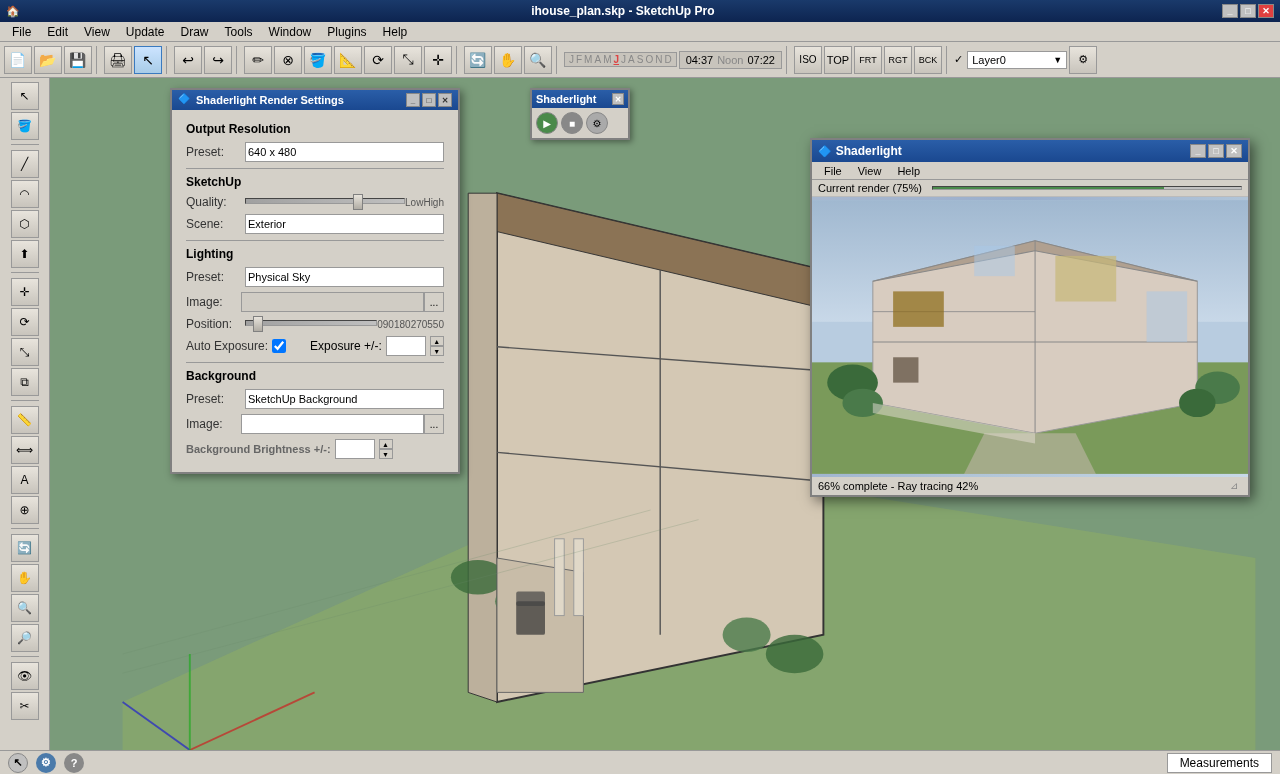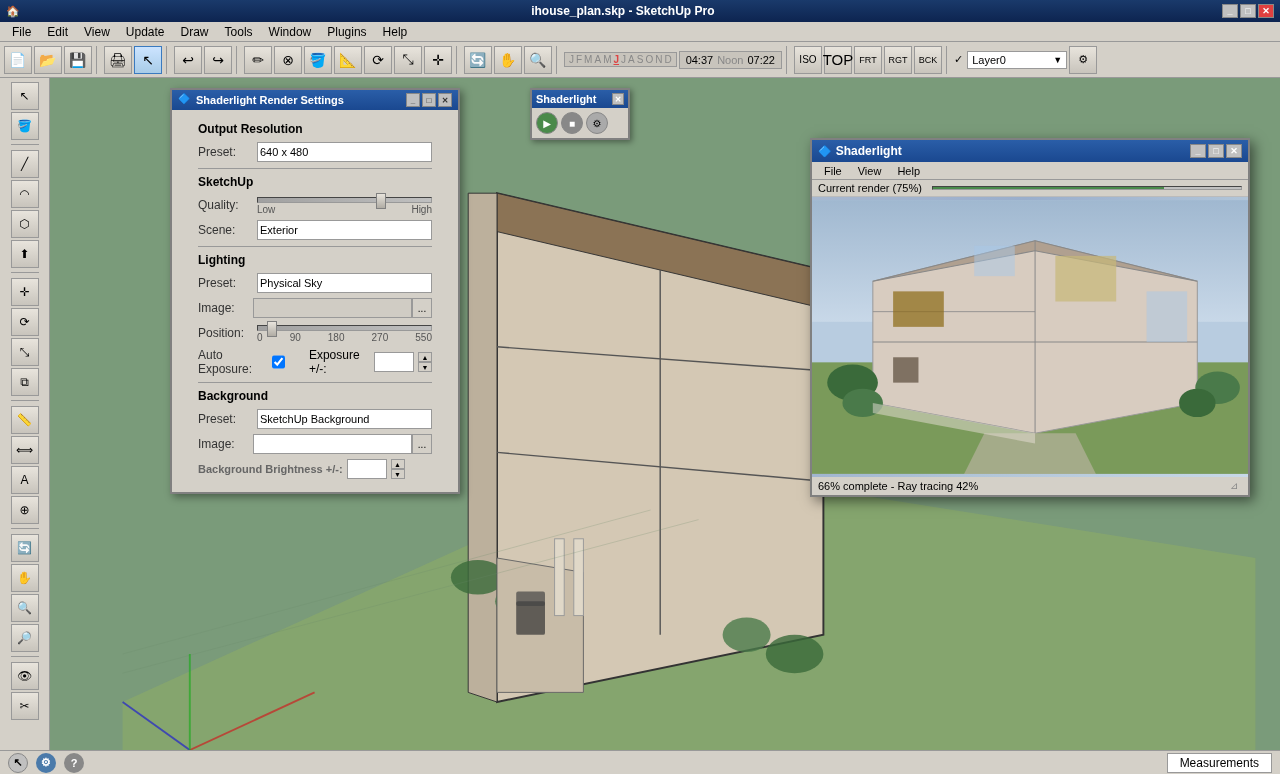--- a/index.html
+++ b/index.html
@@ -135,21 +135,21 @@
       display: flex;
       align-items: center;
       padding: 0 6px;
       font-size: 11px;
       font-weight: bold;
     }
     .dialog-title-bar .dtitle-icon { width: 14px; height: 14px; margin-right: 4px; font-size: 10px; }
     .dialog-title-controls { display: flex; gap: 2px; margin-left: auto; }
     .dialog-title-btn { width: 14px; height: 14px; background: #c0c0c0; border: 1px solid #888; font-size: 8px; display: flex; align-items: center; justify-content: center; cursor: pointer; color: #333; }
 
-    .dialog-content { padding: 8px 26px; }
+    .dialog-content { padding: 8px 14px; }
 
     .section-header {
       font-weight: bold;
       font-size: 12px;
       margin-bottom: 6px;
       margin-top: 4px;
       color: #000;
     }
 
     .form-row {
@@ -208,21 +208,21 @@
       border: 1px solid #999;
       display: flex;
       align-items: center;
       justify-content: center;
       cursor: pointer;
       font-size: 7px;
     }
     .spinner-group { display: flex; flex-direction: column; }
 
     
-    .slider-container { flex: 1; display: flex; flex-direction: column; }
+    .slider-container { flex: 1; display: flex; flex-direction: row; }
     .slider-track {
       width: 100%;
       height: 6px;
       background: linear-gradient(to right, #a0a0a0, #c0c0c0);
       border: 1px inset #999;
       position: relative;
       margin-top: 2px;
     }
     .slider-thumb {
       position: absolute;
@@ -474,21 +474,21 @@
     <span style="color:#888;">N</span>
     <span style="color:#888;">D</span>
   </div>
   <div class="toolbar-time">
     <span>04:37</span>
     <span style="color:#888;">Noon</span>
     <span>07:22</span>
   </div>
   <div class="toolbar-sep"></div>
   <div class="toolbar-btn" style="font-size:10px;">ISO</div>
-  <div class="toolbar-btn" style="font-size:15px;">TOP</div>
+  <div class="toolbar-btn" style="font-size:11px;">TOP</div>
   <div class="toolbar-btn" style="font-size:9px;">FRT</div>
   <div class="toolbar-btn" style="font-size:9px;">RGT</div>
   <div class="toolbar-btn" style="font-size:9px;">BCK</div>
   <div class="toolbar-sep"></div>
   <div style="display:flex;align-items:center;gap:4px;">
     <span style="font-size:11px;">✓</span>
     <div class="toolbar-layer">
       <span>Layer0</span>
       <span style="margin-left:auto;font-size:9px;">▼</span>
     </div>

